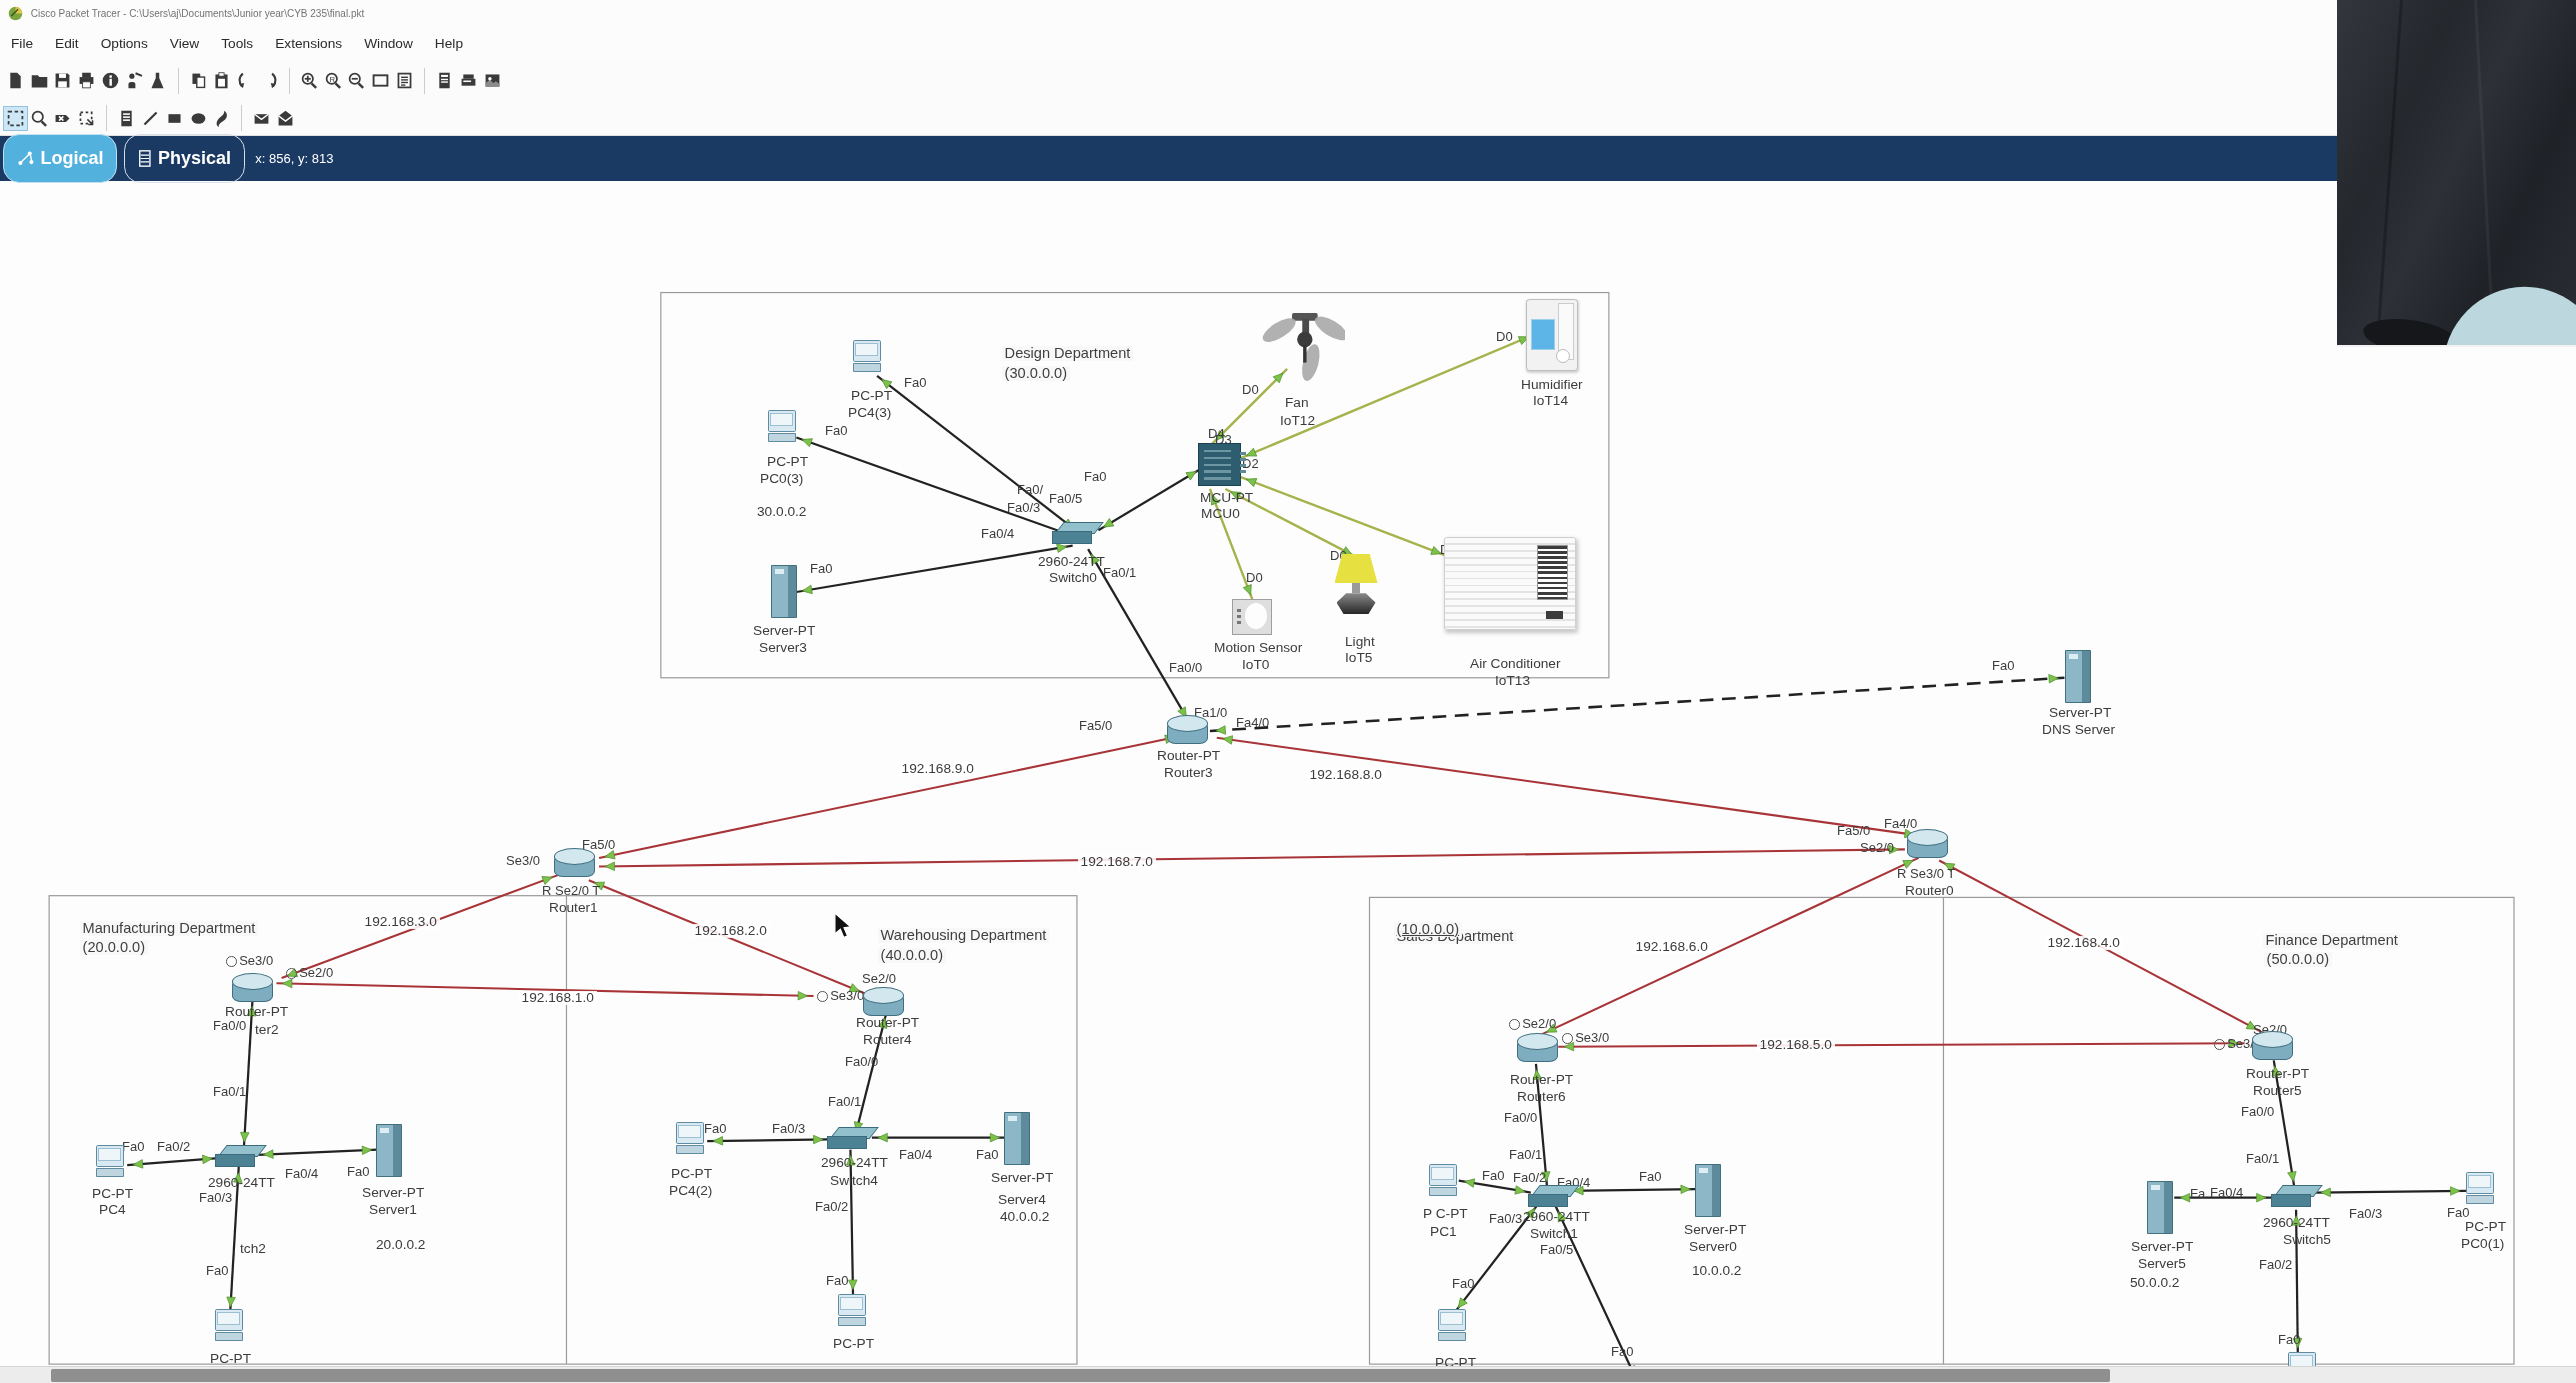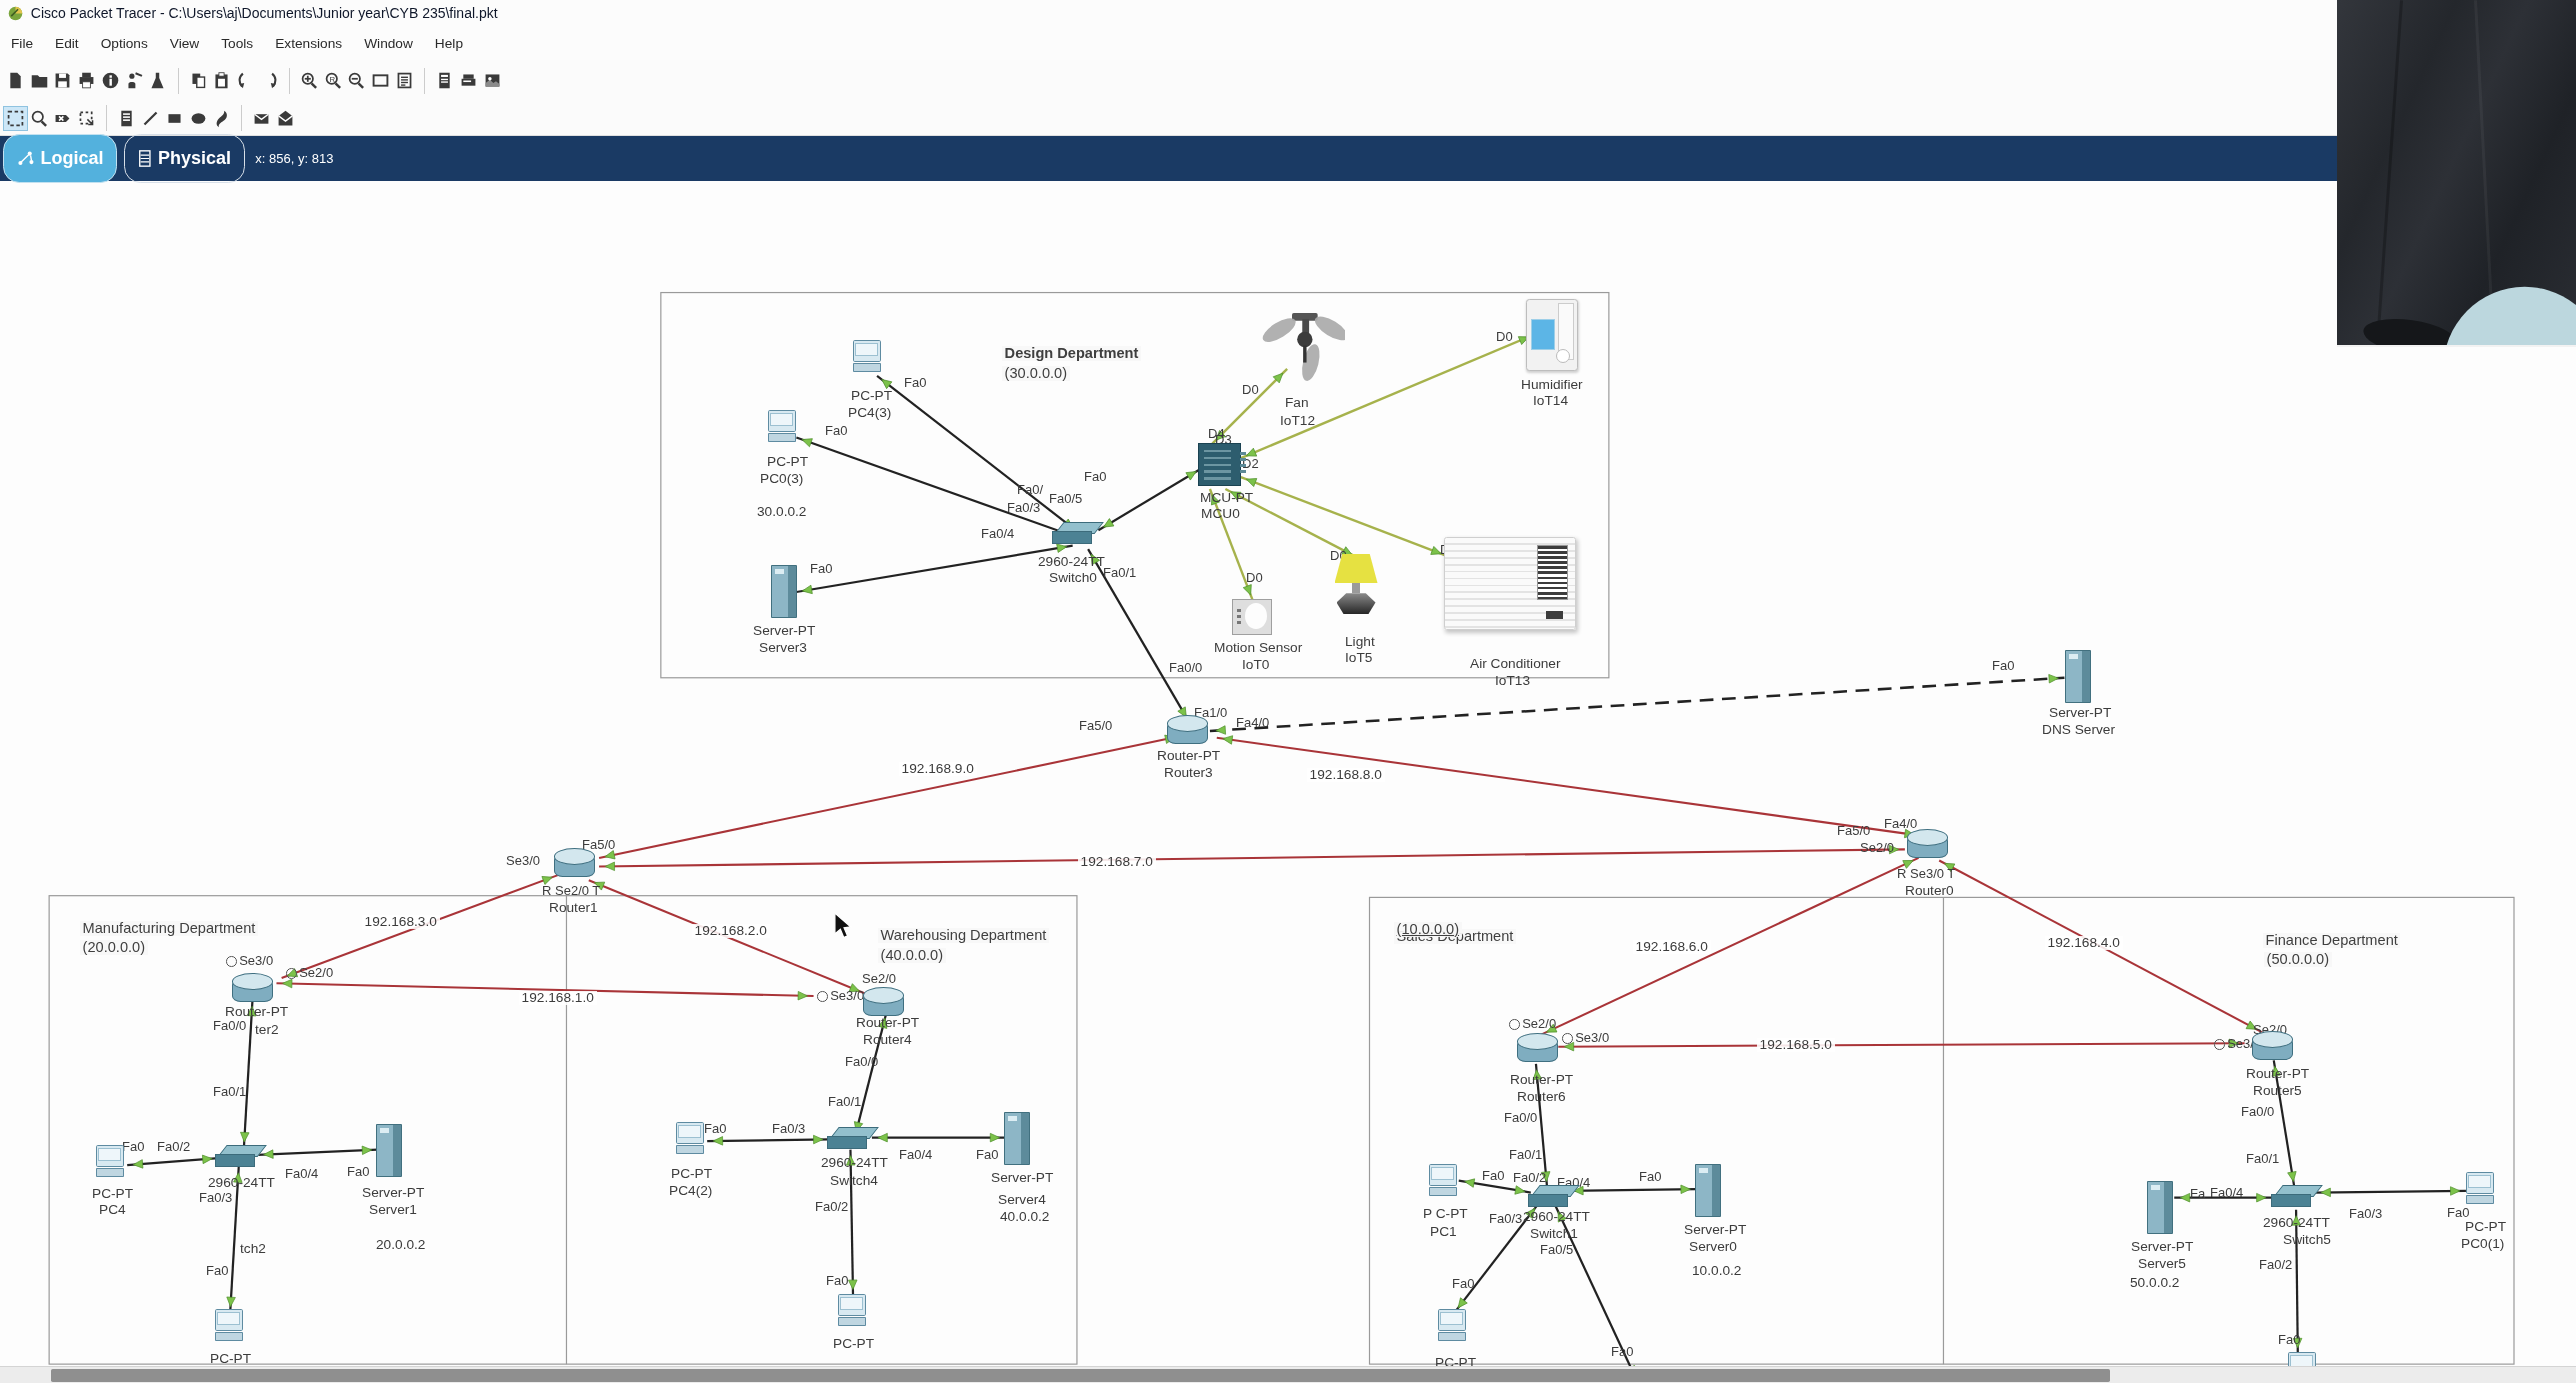--- a/index.html
+++ b/index.html
@@ -1,21 +1,21 @@
 <!DOCTYPE html>
 <html style="font-size:13.7px"><head>
 <meta charset="utf-8">
 <style>
   html,body{margin:0;padding:0;}
   body{width:2576px;height:1383px;position:relative;overflow:hidden;
        font-family:"Liberation Sans","DejaVu Sans",sans-serif;background:#fdfdfd;}
   
   .titlebar{position:absolute;left:0;top:0;width:100%;height:26px;background:#fcfcfc;
             display:flex;align-items:center;gap:6.9px;padding-left:6.9px;box-sizing:border-box;z-index:20;}
-  .titlebar .ttext{font-size:14px;color:#0f172a;}
+  .titlebar .ttext{font-size:10px;color:#737373;}
   .menubar{position:absolute;left:0;top:26px;width:100%;height:34px;background:#fcfcfc;
            display:flex;align-items:center;z-index:20;}
   .menubar span{font-size:13.7px;color:#2a2a2a;padding:0 11px;cursor:default;}
   .tb{position:absolute;left:0;width:100%;background:#fbfbfb;display:flex;align-items:center;z-index:20;}
   .tb1{top:60px;height:41px;border-bottom:0.9px solid #ececec;padding-left:3.4px;}
   .tb2{top:101px;height:34px;border-bottom:0.9px solid #e0e0e0;padding-left:3.4px;}
   .iconbtn{width:23px;height:23px;display:flex;align-items:center;justify-content:center;margin:0 0.4px;}
   .iconbtn svg{display:block;}
   .iconbtn.active{background:#cde7f7;outline:0.9px solid #8fc3e0;}
   .tb .sep{width:0.9px;height:26px;background:#cccccc;margin:0 7.7px;}
@@ -354,21 +354,21 @@
         <div class="scr"></div>
       </div>
       <div class="base"></div>
     </div>
     <div class="dev dev-pc" style="left: 2286px; top: 1352px;">
       <div class="mon">
         <div class="scr"></div>
       </div>
       <div class="base"></div>
     </div>
-    <div class="lbl dept" style="left: 1002px; top: 346px; font-weight: bold;">Design Department</div>
+    <div class="lbl dept" style="left: 1002px; top: 346px;">Design Department</div>
     <div class="lbl dept" style="left: 1002px; top: 366px;">(30.0.0.0)</div>
     <div class="lbl n" style="left: 851px; top: 389px;">PC-PT</div>
     <div class="lbl n" style="left: 848px; top: 406px;">PC4(3)</div>
     <div class="lbl p" style="left: 904px; top: 376px;">Fa0</div>
     <div class="lbl n" style="left: 767px; top: 455px;">PC-PT</div>
     <div class="lbl n" style="left: 760px; top: 472px;">PC0(3)</div>
     <div class="lbl ip" style="left: 757px; top: 505px;">30.0.0.2</div>
     <div class="lbl p" style="left: 825px; top: 424px;">Fa0</div>
     <div class="lbl n" style="left: 753px; top: 624px;">Server-PT</div>
     <div class="lbl n" style="left: 759px; top: 641px;">Server3</div>

